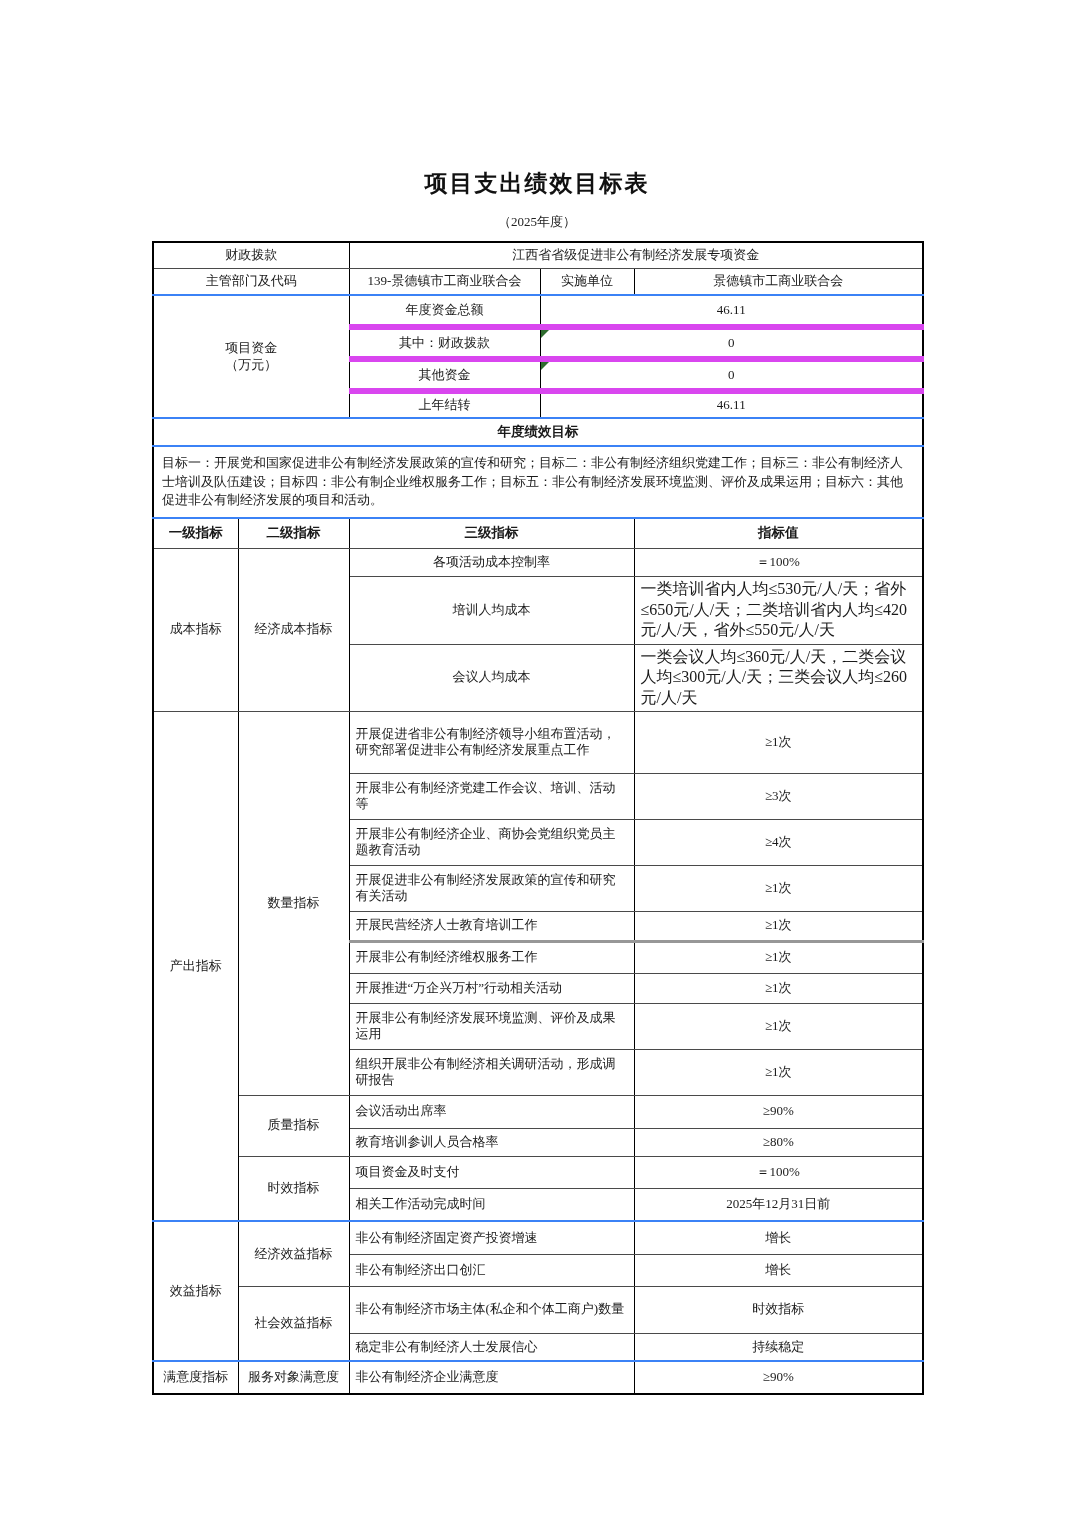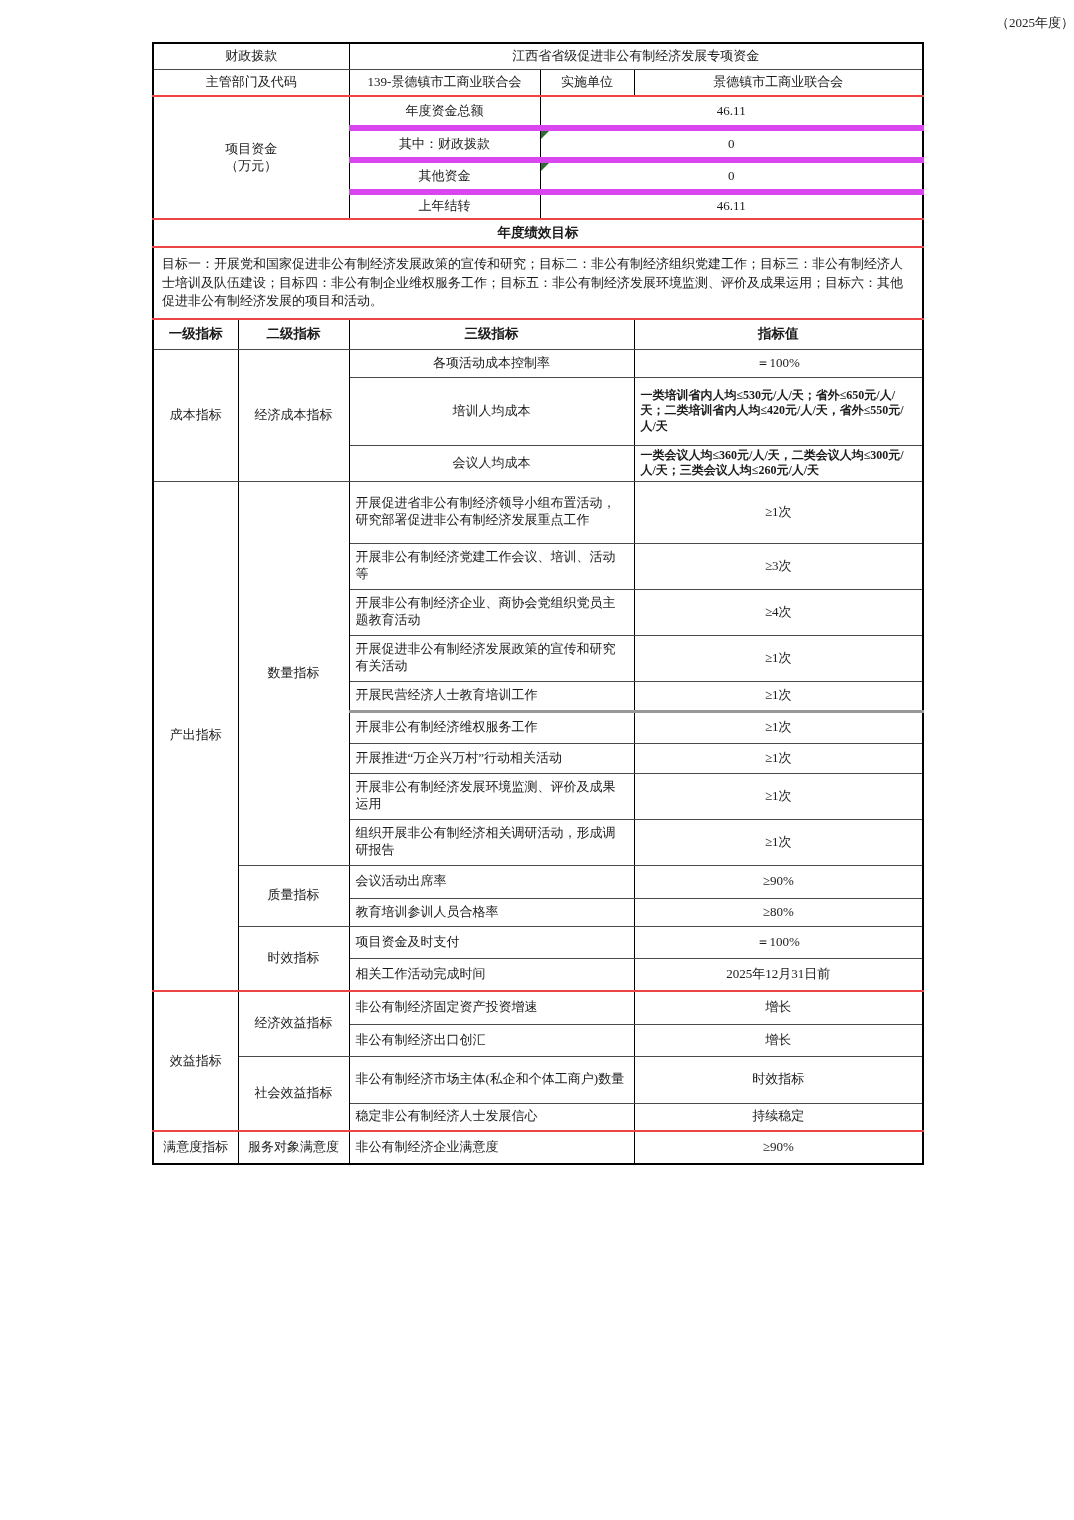--- a/index.html
+++ b/index.html
@@ -15,21 +15,21 @@
   .doc-title {
     padding-top: 168px;
     text-align: center;
     font-size: 23px;
     font-weight: bold;
     letter-spacing: 2px;
     color: #111;
   }
   .doc-subtitle {
     margin-top: 14px;
-    text-align: right;
+    text-align: center;
     font-size: 13px;
     color: #222;
   }
   table.main {
     margin: 10px 0 0 152px;
     width: 770px;
     border-collapse: collapse;
     table-layout: fixed;
     border: 2px solid #000;
     font-size: 13px;
@@ -41,40 +41,41 @@
     border-bottom: 1px solid #4a4a4a;
     padding: 2px 6px;
     text-align: center;
     vertical-align: middle;
     color: #1a1a1a;
     overflow: hidden;
     position: relative;
     line-height: 1.3;
   }
   td.left { text-align: left; }
-  td.small { font-size: 12px; line-height: 1.3; font-weight: bold; }
+  td.small { font-size: 16px; line-height: 1.3; }
   td.bold { font-weight: bold; font-size: 13.5px; }
   td.prewrap { white-space: pre-line; }
   tr.gray-top > td { border-top: 6px solid #d946ef; }
-  tr.black-top > td { border-top: 2px solid #ef4444; }
+  tr.black-top > td { border-top: 2px solid #3b82f6; }
   tr.pagebreak > td { border-top: 3px solid #979797; font-family: Liberation Serif, serif; }
   .tri {
     position: absolute;
     left: 0; top: 0;
     width: 0; height: 0;
     border-top: 8px solid #2e6b2e;
     border-right: 8px solid transparent;
   }
   .goals { font-size: 13px; line-height: 1.45; padding: 0 8px; }
 </style>
 </head>
 <body>
 
 <div class="page">
 
+  <div class="doc-title">项目支出绩效目标表</div>
   <div class="doc-subtitle">（2025年度）</div>
 
   <table class="main">
     <colgroup>
       <col style="width:85px">
         <col style="width:111px">
         <col style="width:191px">
         <col style="width:94px">
         <col style="width:289px">
     </colgroup>

